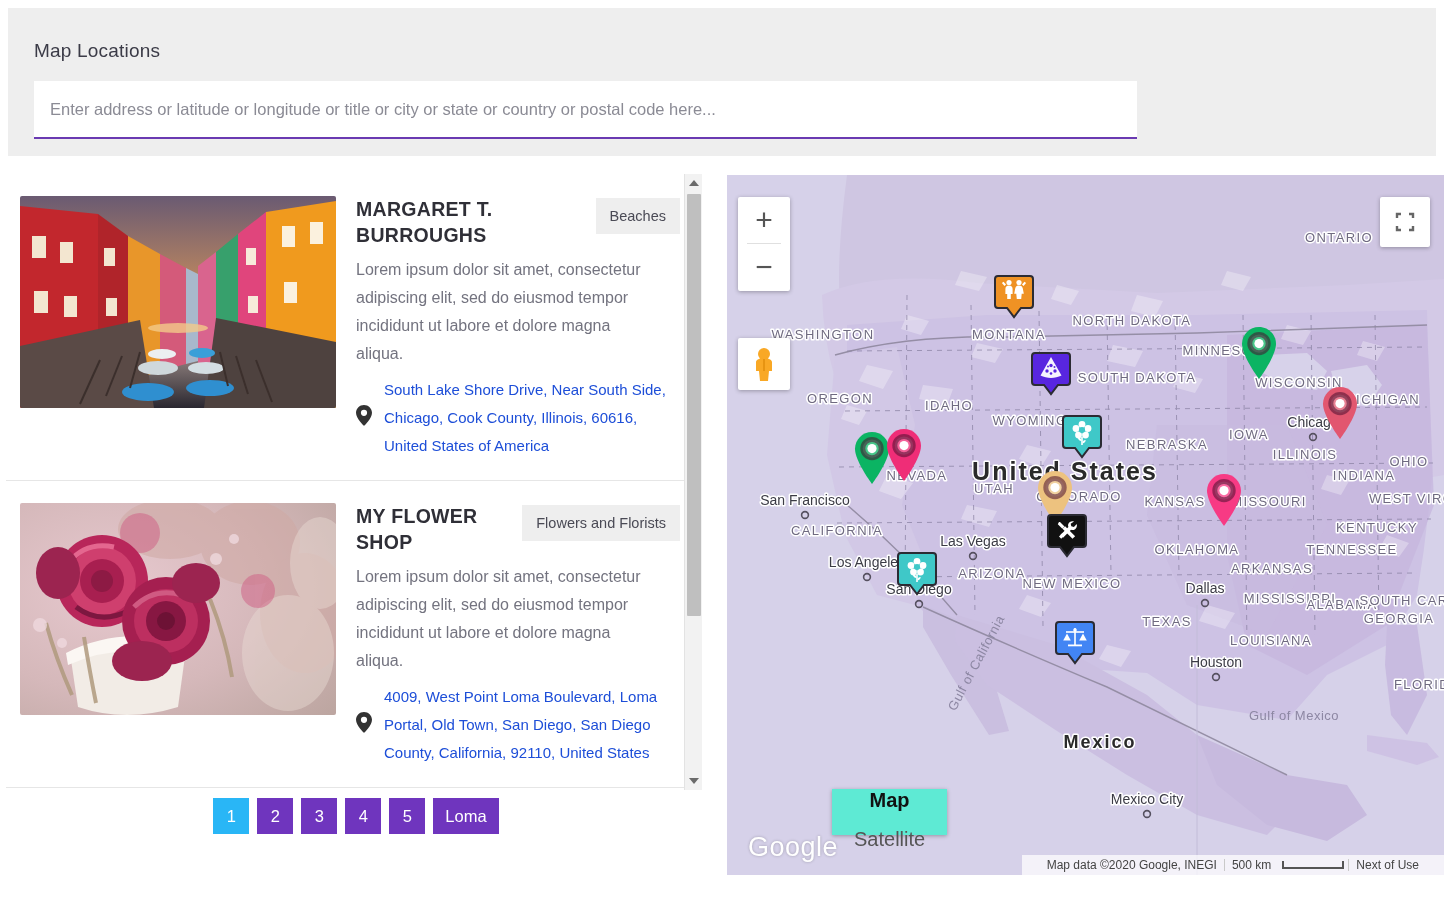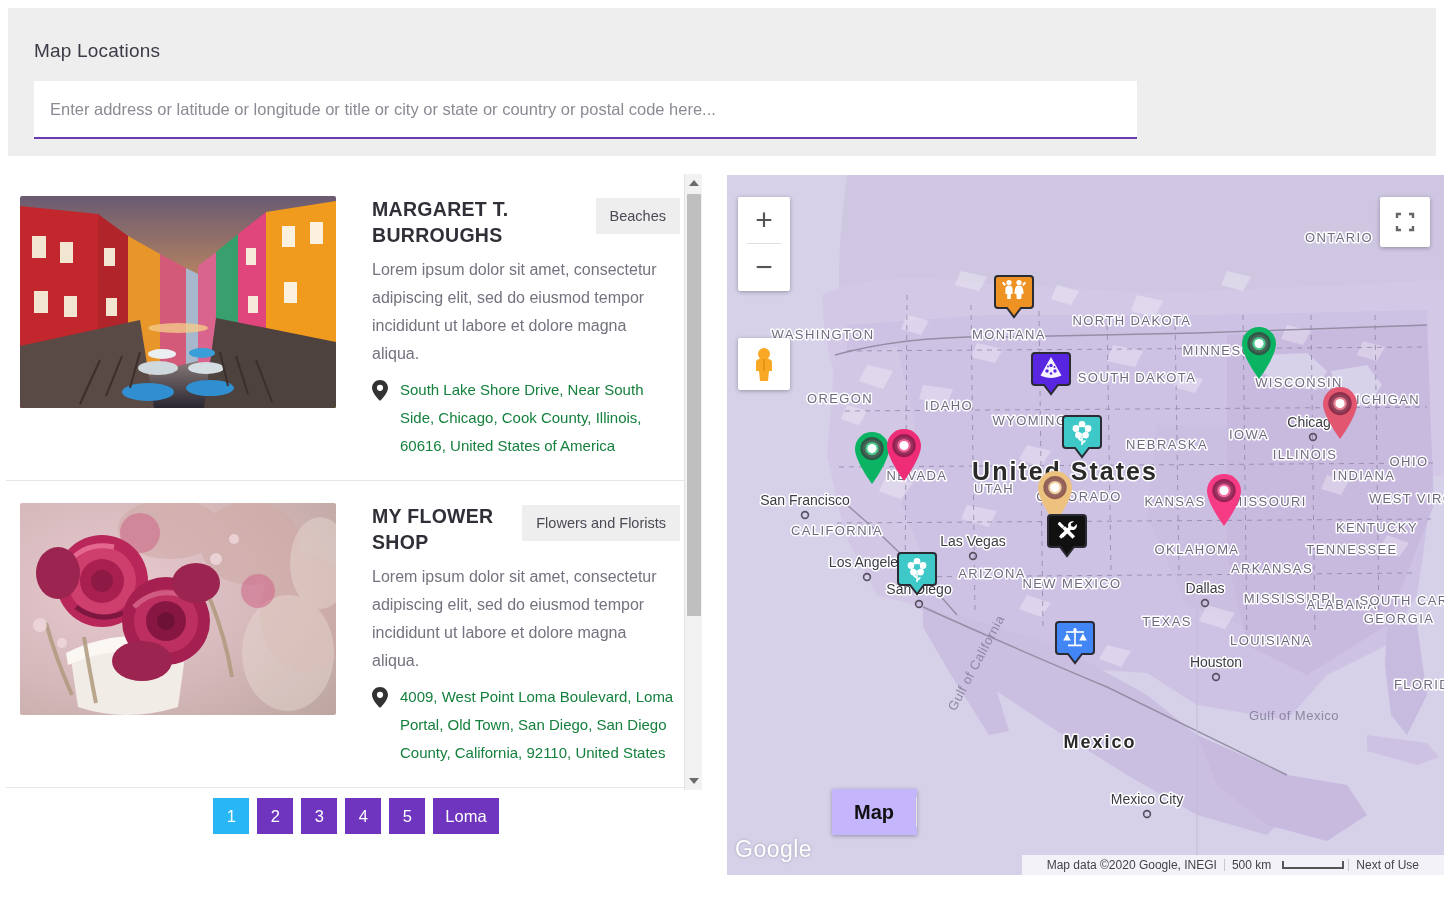--- a/index.html
+++ b/index.html
@@ -54,39 +54,39 @@
     border-bottom: 1px solid #e6e6e6;
     padding: 22px 14px 20px 14px;
   }
   .card-inner { display: flex; gap: 0; }
   .card-photo {
     width: 316px; height: 212px; flex: 0 0 316px;
     border-radius: 2px; overflow: hidden;
     position: relative;
   }
   .card-photo svg { display:block; width:100%; height:100%; }
-  .card-body { flex: 1 1 auto; padding-left: 20px; position: relative; margin-left: 16px; }
+  .card-body { flex: 1 1 auto; padding-left: 20px; position: relative; }
   .card-head { display:flex; align-items:flex-start; justify-content:space-between; gap:10px; }
   .card-title {
     font-size: 19.5px; font-weight: bold; color: #2f2f37;
     letter-spacing: .3px; line-height: 26px;
     max-width: 190px; text-transform: uppercase;
   }
   .card-badge {
     background: #eeeeee; color: #4a4a55;
     font-size: 14.5px; padding: 10px 14px; white-space: nowrap;
     margin-top: 2px;
   }
   .card-desc {
     margin-top: 8px; font-size: 16px; line-height: 28px; color: #73737f;
     max-width: 305px;
   }
   .card-addr {
-    margin-top: 8px; display: flex; gap: 10px; align-items: flex-start;
-    font-size: 15px; line-height: 28px; color: #15803d;
+    margin-top: 8px; display: flex; gap: 10px; align-items: center;
+    font-size: 15px; line-height: 28px; color: #1d4ed8;
   }
   .pin-ic { flex: 0 0 18px; margin-top: 4px; }
 
   
   .sbar {
     position: absolute; right: 10px; top: 0px; width: 18px; height: 616px;
     background: #f2f2f2; border-left: 1px solid #e3e3e3;
   }
   .sbar-arrow {
     position: absolute; left: 0; width: 18px; height: 18px;
@@ -136,33 +136,33 @@
     font-size: 30px; color: #555; cursor: pointer; user-select:none; line-height:1;
   }
   .zoom-sep { width: 34px; height:1px; background:#e0e0e0; margin: 0 auto; }
   .pegman-box { left: 11px; top: 163px; width: 52px; height: 52px;
                 display:flex; align-items:center; justify-content:center; cursor:pointer; }
   .fs-box { right: 14px; top: 22px; width: 50px; height: 50px;
             display:flex; align-items:center; justify-content:center; cursor:pointer; }
 
   .maptype {
     position: absolute; left: 105px; bottom: 40px; height: 46px;
-    background: #c4b5fd; display: flex; box-shadow: 0 1px 4px rgba(0,0,0,.3);
+    background: #5eead4; display: flex; box-shadow: 0 1px 4px rgba(0,0,0,.3); flex-direction: column;
   }
   .mt-btn {
     padding: 0 22px; display:flex; align-items:center; justify-content:center;
     font-size: 20px; color: #555; cursor: pointer;
     font-family: "Liberation Sans", sans-serif;
   }
   .mt-btn.sel { color: #111; font-weight: bold; }
   .mt-div { width:1px; background:#e4e4e4; margin: 8px 0; }
 
   .gwatermark {
-    position: absolute; left: 8px; bottom: 12px;
-    font-size: 23px; color: #ffffff; letter-spacing: .5px;
+    position: absolute; left: 21px; bottom: 12px;
+    font-size: 27px; color: #ffffff; letter-spacing: .5px;
     text-shadow: 0 0 3px rgba(0,0,0,.25);
     font-family: "Liberation Sans", sans-serif;
   }
   .attrib {
     position: absolute; right: 0; bottom: 0; height: 20px;
     display: flex; align-items: center; gap: 0;
     background: rgba(255,255,255,.72);
     font-size: 12px; color: #444;
     padding: 0 18px;
   }
@@ -661,20 +661,21 @@
             <path d="M14 2h4v4"></path>
             <path d="M18 14v4h-4"></path>
             <path d="M6 18H2v-4"></path>
         </g>
       </svg>
     </div>
 
     <div class="maptype">
       <div class="mt-btn sel">Map</div>
       <div class="mt-div"></div>
+      <div class="mt-btn">Satellite</div>
     </div>
 
     <div class="gwatermark">Google</div>
 
     <div class="attrib">
       <span>Map data ©2020 Google, INEGI</span>
       <span class="sep"></span>
       <span>500 km</span>
       <div class="scalebar"></div>
       <span class="sep"></span>

